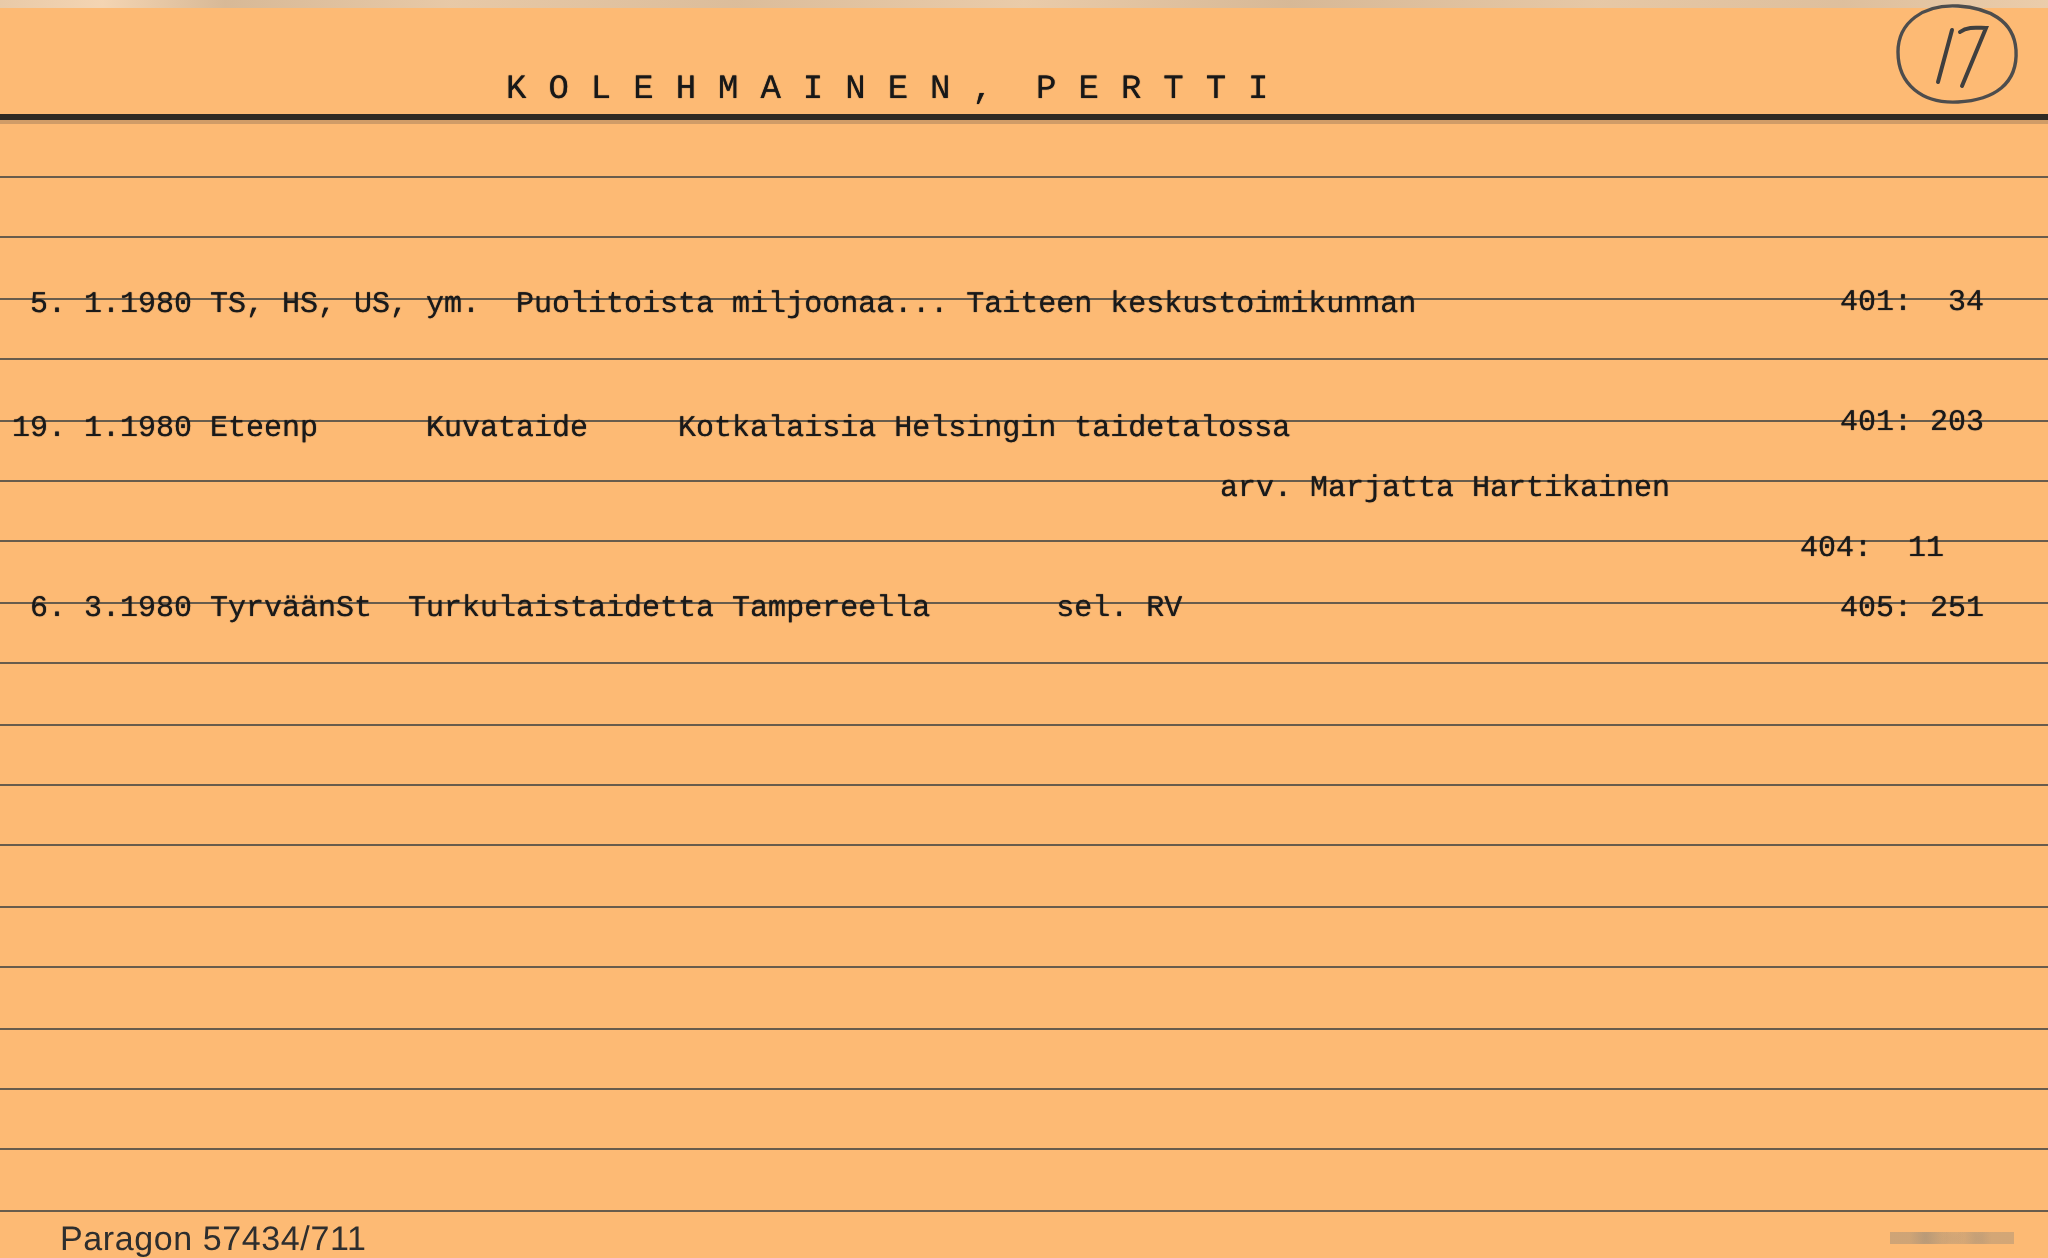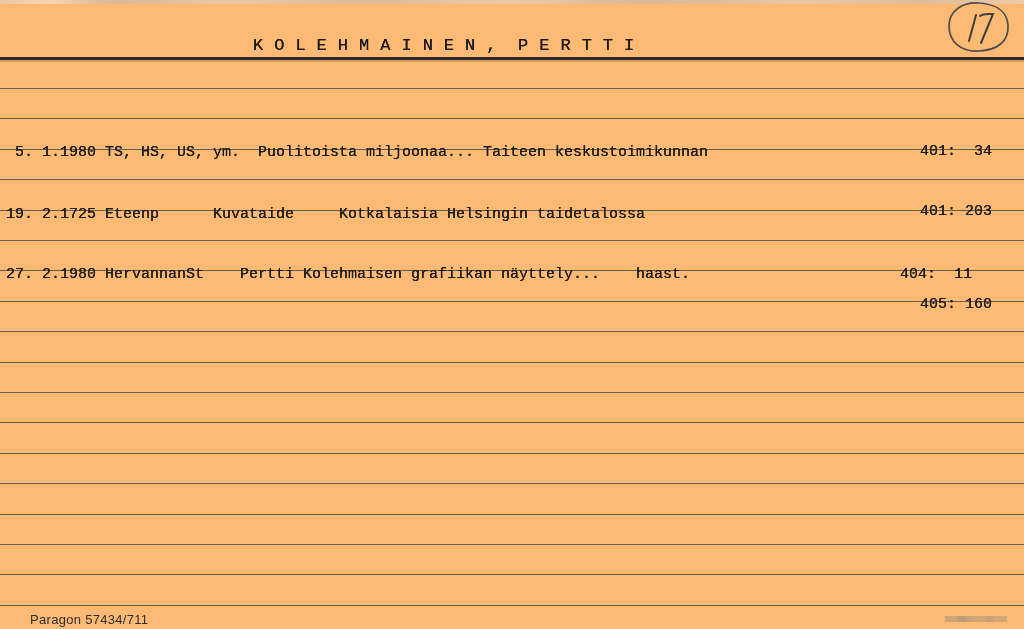--- a/index.html
+++ b/index.html
@@ -36,21 +36,21 @@
     position:absolute;
     font-size:15px;line-height:19px;
     color:#1a1a1a;white-space:pre;
     text-shadow:0 0 .5px #1a1a1a;
     margin-top:44px;
   }
   .page-circle{position:absolute;left:946px;top:1px;width:66px;height:52px;}
   .footer{
     position:absolute;left:30px;top:613px;
     font-family:"Liberation Sans","DejaVu Sans",sans-serif;
-    font-size:13px;line-height:14px;color:#2e2e2e;
+    font-size:17px;line-height:14px;color:#2e2e2e;
     letter-spacing:.3px;white-space:pre;
   }
   .smudge{
     position:absolute;left:945px;top:616px;width:62px;height:6px;
     background:
       radial-gradient(circle at 12% 50%, rgba(130,128,122,.38) 0 18%, transparent 40%),
       radial-gradient(circle at 38% 40%, rgba(130,128,122,.30) 0 14%, transparent 35%),
       radial-gradient(circle at 62% 60%, rgba(130,128,122,.26) 0 12%, transparent 32%),
       radial-gradient(circle at 88% 45%, rgba(130,128,122,.34) 0 16%, transparent 38%);
   }
@@ -89,25 +89,26 @@
   <div class="rule" style="top:453px"></div>
   <div class="rule" style="top:483px"></div>
   <div class="rule" style="top:514px"></div>
   <div class="rule" style="top:544px"></div>
   <div class="rule" style="top:574px"></div>
   <div class="rule" style="top:605px"></div>
 
   <div class="t" style="left:6px;top:99px"> 5. 1.1980 TS, HS, US, ym.  Puolitoista miljoonaa... Taiteen keskustoimikunnan</div>
   <div class="t" style="left:920px;top:98px">401:  34</div>
 
-  <div class="t" style="left:6px;top:161px">19. 2.1725 Eteenp      Kuvataide     Kotkalaisia Helsingin taidetalossa</div>
+  <div class="t" style="left:6px;top:161px">19. 1.1980 Eteenp      Kuvataide     Kotkalaisia Helsingin taidetalossa</div>
   <div class="t" style="left:920px;top:158px">401: 203</div>
+  <div class="t" style="left:610px;top:191px">arv. Marjatta Hartikainen</div>
 
-  <div class="t" style="left:6px;top:221px">27. 2.1980 HervannanSt    Pertti Kolehmaisen grafiikan näyttely...    haast.</div>
   <div class="t" style="left:900px;top:221px">404:  11</div>
 
-  <div class="t" style="left:920px;top:251px">405: 160</div>
+  <div class="t" style="left:6px;top:251px"> 6. 3.1980 TyrväänSt  Turkulaistaidetta Tampereella       sel. RV</div>
+  <div class="t" style="left:920px;top:251px">405: 251</div>
 
   <div class="smudge"></div>
 
   <div class="footer">Paragon 57434/711</div>
 
 </div>
 
 </body></html>

